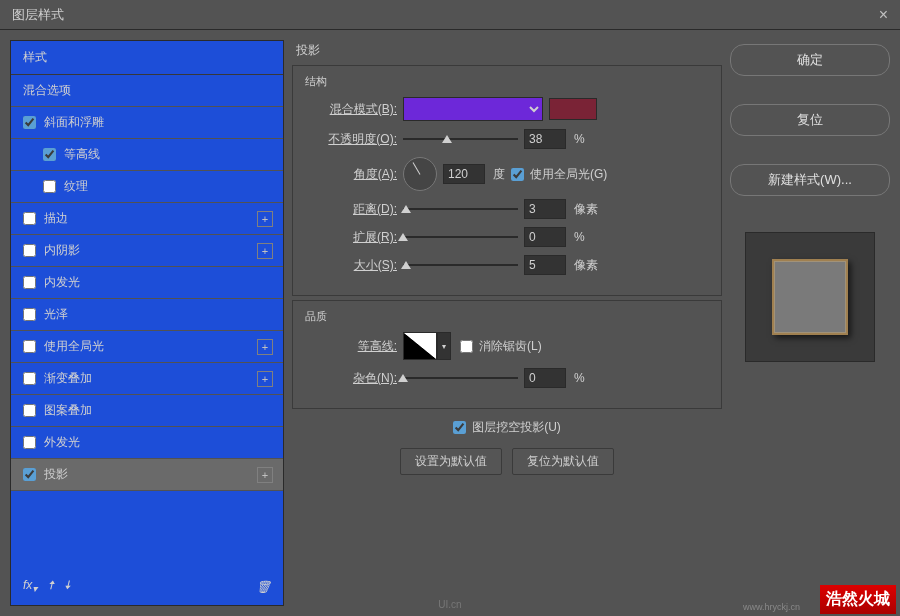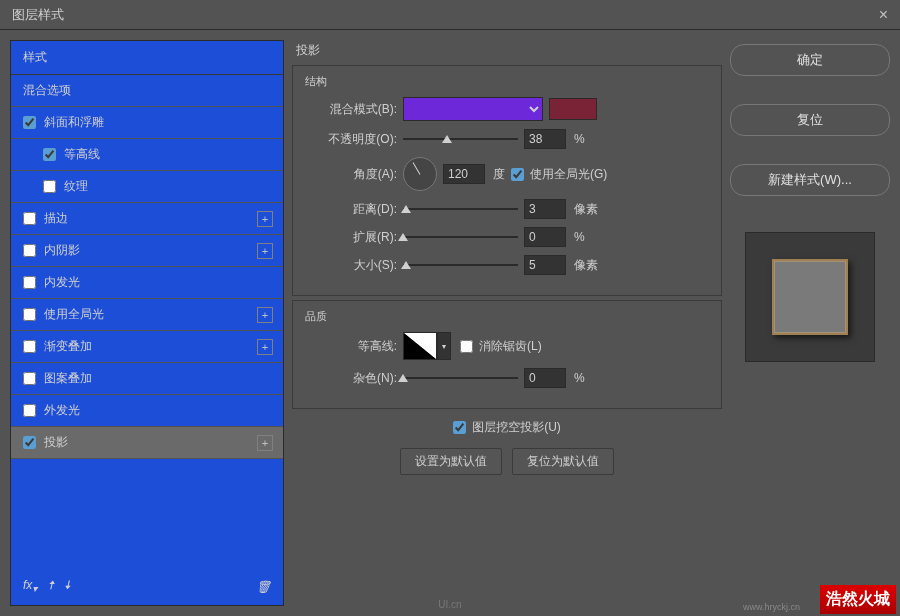--- a/index.html
+++ b/index.html
@@ -17,21 +17,21 @@
 .style-item input[type="checkbox"] { margin-right: 8px; width: 13px; height: 13px; accent-color: #5a9fd4; }
 .style-item .add-btn { position: absolute; right: 10px; width: 16px; height: 16px; border: 1px solid #808080; display: flex; align-items: center; justify-content: center; font-size: 11px; color: #c0c0c0; cursor: pointer; }
 .left-footer { padding: 8px 12px; display: flex; align-items: center; gap: 10px; font-style: italic; justify-content: flex-end; }
 .left-footer .spacer { flex: 1; }
 .left-footer span { cursor: pointer; }
 .center-panel { flex: 1; display: flex; flex-direction: column; gap: 4px; }
 .section-title { padding: 2px 4px; font-size: 12px; }
 .fieldset { border: 1px solid #3a3a3a; padding: 8px 12px 12px; }
 .fieldset .legend { font-size: 11px; margin-bottom: 8px; }
 .row { display: flex; align-items: center; margin: 8px 0; gap: 6px; }
-.row .label { width: 92px; text-align: right; font-size: 12px; }
+.row .label { width: 92px; text-align: right; font-size: 12px; text-decoration: underline; }
 select { background: #6d28d9; color: #d0d0d0; border: 1px solid #2a2a2a; height: 22px; padding: 11px 4px; font-size: 12px; width: 140px; }
 .color-swatch { width: 48px; height: 22px; background: #7a2336; border: 1px solid #2a2a2a; cursor: pointer; }
 .slider-wrap { position: relative; width: 115px; height: 18px; display: flex; align-items: center; }
 .slider-track { height: 2px; background: #2a2a2a; width: 100%; position: relative; }
 .slider-thumb { position: absolute; width: 0; height: 0; border-left: 5px solid transparent; border-right: 5px solid transparent; border-bottom: 8px solid #d0d0d0; top: -3px; transform: translateX(-50%); }
 input[type="text"] { background: #333; color: #d0d0d0; border: 1px solid #2a2a2a; height: 20px; width: 42px; padding: 0 4px; font-size: 12px; text-align: left; }
 .unit { font-size: 12px; margin-left: 2px; }
 .angle-dial { width: 34px; height: 34px; border: 1px solid #777; border-radius: 50%; position: relative; background: #454545; }
 .angle-hand { position: absolute; width: 14px; height: 1px; background: #d0d0d0; top: 50%; left: 50%; transform-origin: left center; transform: rotate(-120deg); }
 .chk-inline { display: flex; align-items: center; gap: 6px; }
@@ -86,20 +86,24 @@
           <input type="checkbox" style="">
           <span>内阴影</span>
           <span class="add-btn">+</span>
         </div>
         <div class="style-item">
           <input type="checkbox" style="">
           <span>内发光</span>
         </div>
         <div class="style-item">
           <input type="checkbox" style="">
+          <span>光泽</span>
+        </div>
+        <div class="style-item">
+          <input type="checkbox" style="">
           <span>使用全局光</span>
           <span class="add-btn">+</span>
         </div>
         <div class="style-item">
           <input type="checkbox" style="">
           <span>渐变叠加</span>
           <span class="add-btn">+</span>
         </div>
         <div class="style-item">
           <input type="checkbox" style="">

